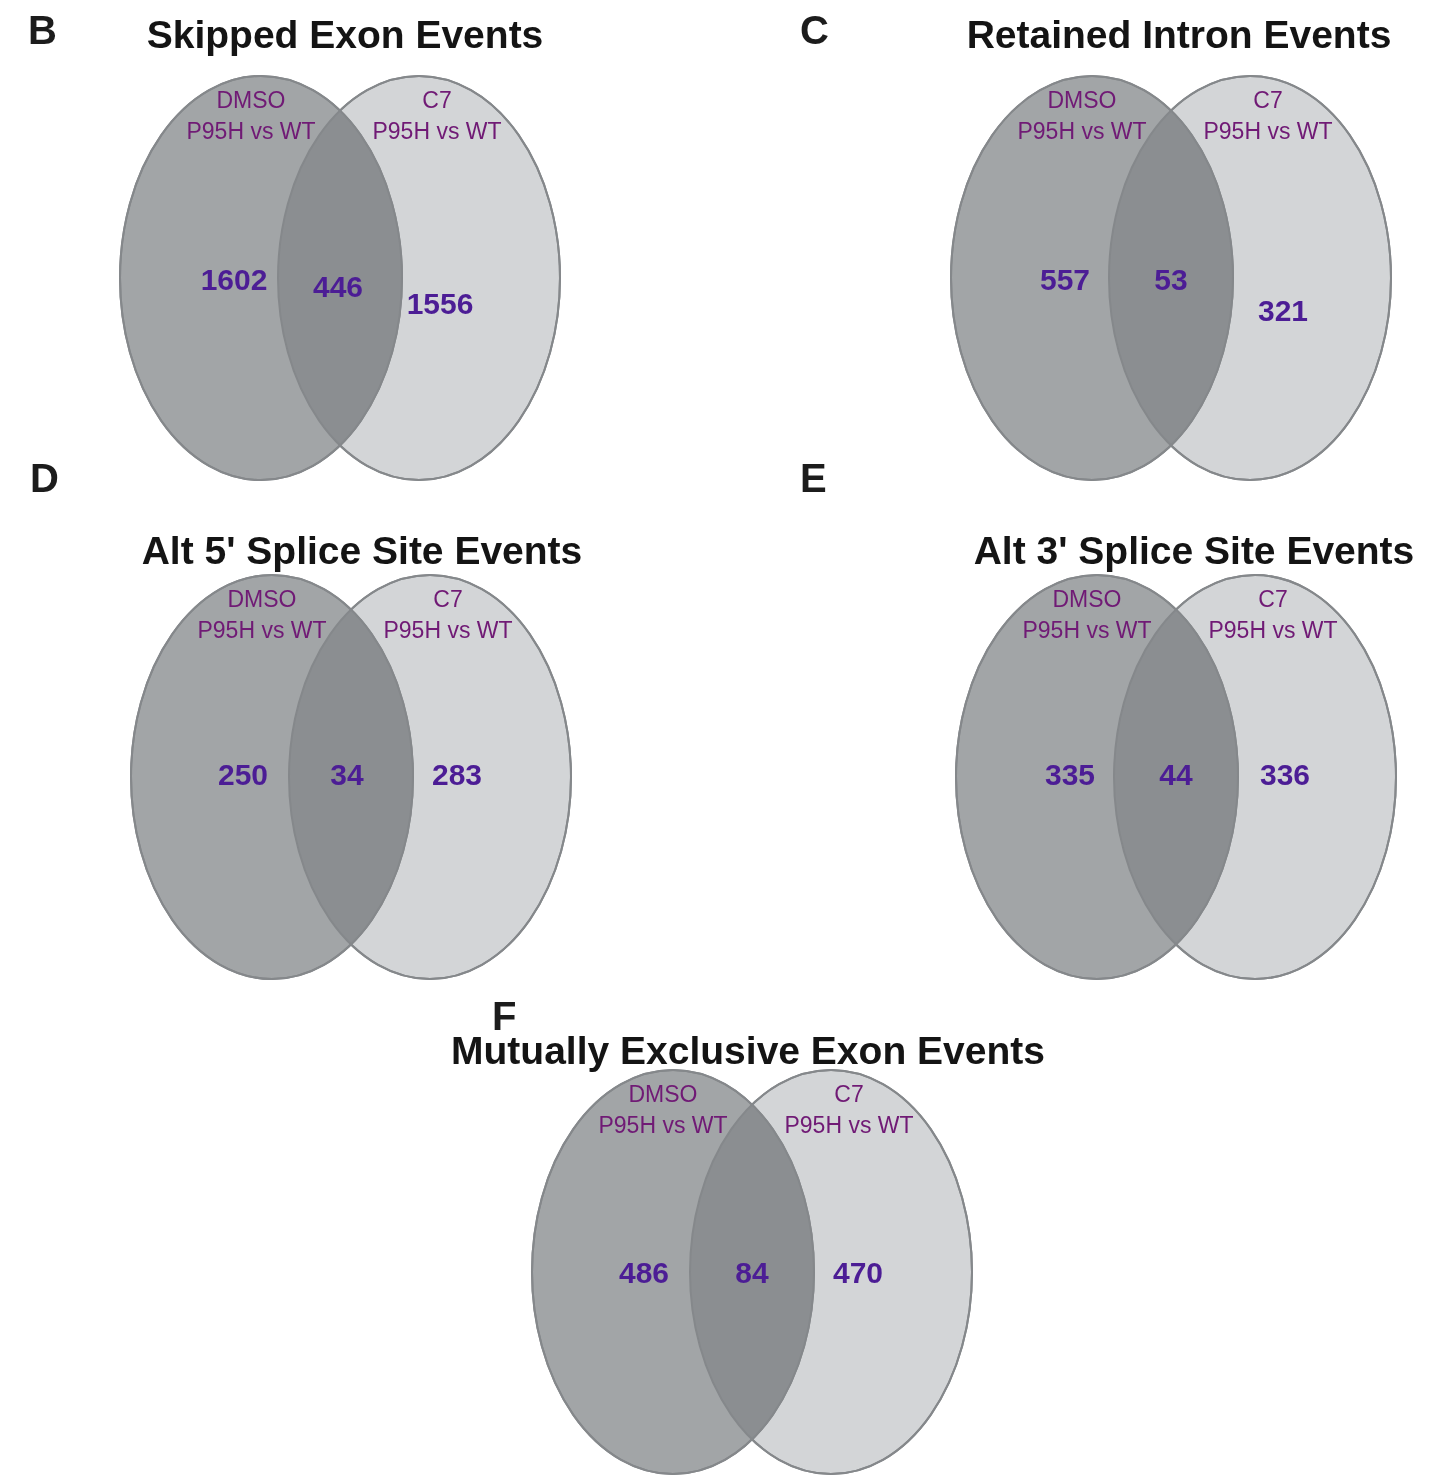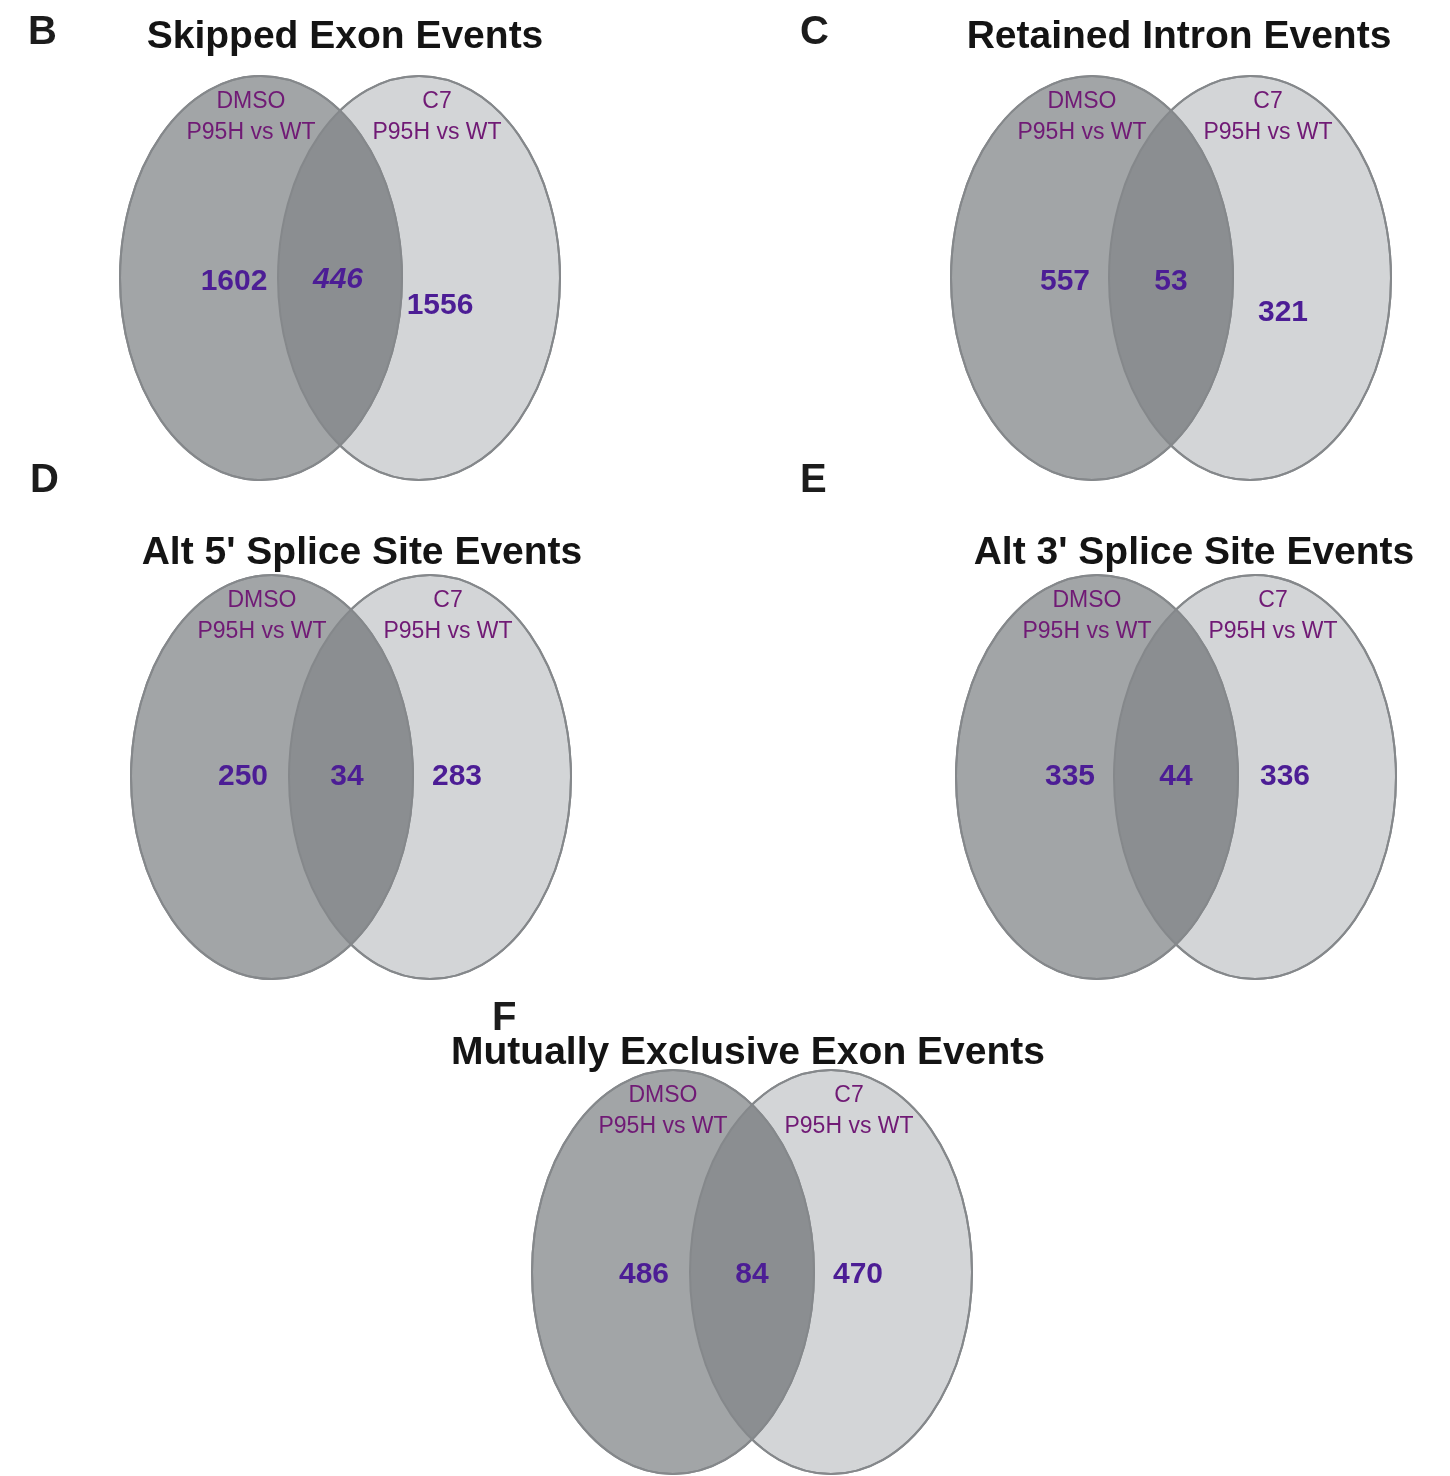--- a/index.html
+++ b/index.html
@@ -63,21 +63,21 @@
 
 <div class="abs venn-label" style="left:251px; top:85px;">
   <div>DMSO</div>
   <div>P95H vs WT</div>
 </div>
 <div class="abs venn-label" style="left:437px; top:85px;">
   <div>C7</div>
   <div>P95H vs WT</div>
 </div>
 <div class="abs venn-count" style="left:234px; top:280px;">1602</div>
-<div class="abs venn-count" style="left:338px; top:278px;font-style:italic;">446</div>
+<div class="abs venn-count" style="left:338px; top:287px;">446</div>
 <div class="abs venn-count" style="left:440px; top:280px;margin-top:24px;">1556</div>
 
 <div class="abs panel-letter" style="left:800px; top:10px;">C</div>
 <div class="abs panel-title" style="left:1179px; top:14px;">Retained Intron Events</div>
 
 <svg class="venn-svg" style="left:946px; top:71px;" width="450" height="414" viewBox="0 0 450 414">
   <defs>
       <clipPath id="clipC">
         <ellipse cx="304" cy="207" rx="141" ry="202"></ellipse>
       </clipPath>

